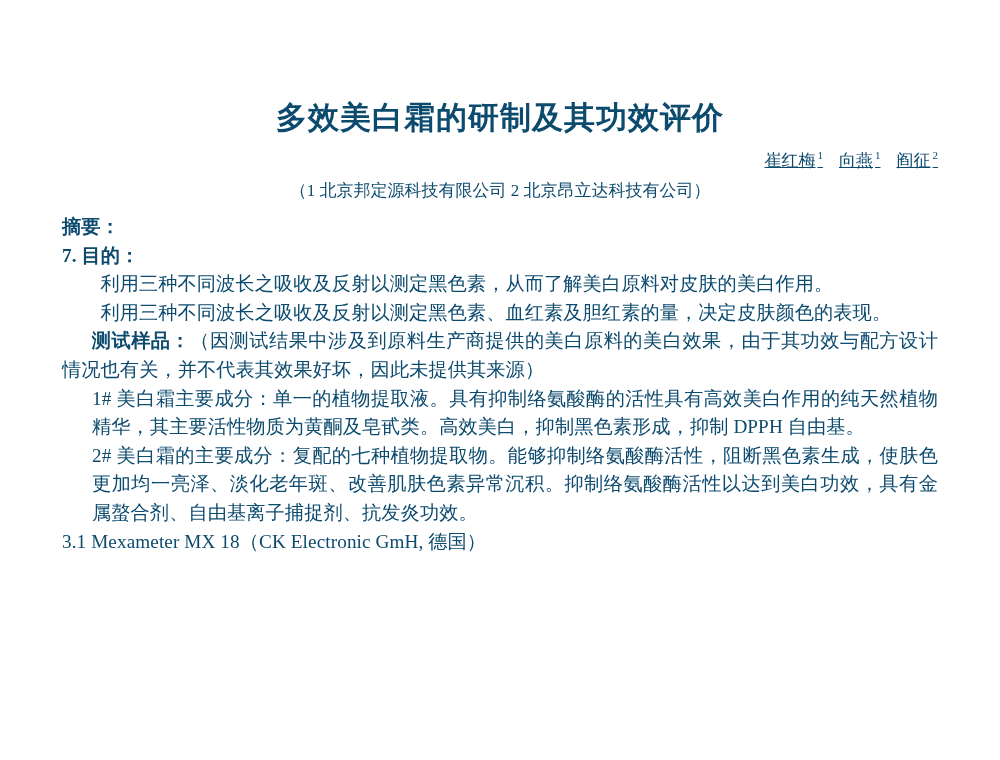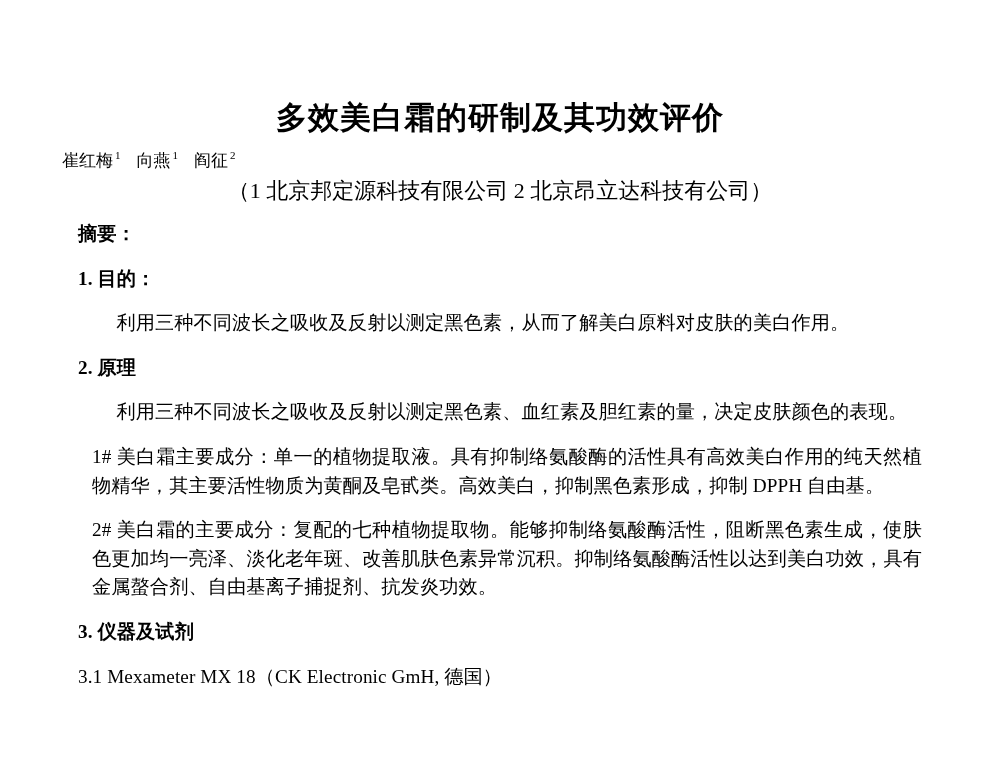--- a/index.html
+++ b/index.html
@@ -22,64 +22,64 @@
   .doc-title {
     padding-top: 98px;
     text-align: center;
     font-size: 31px;
     line-height: 40px;
     font-weight: bold;
     letter-spacing: 1px;
   }
   .authors-line {
     margin-top: 10px;
-    text-align: left;
+    text-align: right;
     font-size: 17px;
     line-height: 26px;
+    text-decoration: underline;
   }
   .author + .author { margin-left: 16px; }
   .author sup {
     font-size: 11px;
     line-height: 0;
     margin-left: 2px;
   }
   .affiliation {
     margin-top: 4px;
     text-align: center;
-    font-size: 22px;
+    font-size: 17px;
     line-height: 26px;
   }
   .doc-body {
     margin-top: 9px;
     font-size: 19.2px;
     line-height: 28.6px;
     text-align: justify;
   }
-  .para { margin: 16px; }
+  .para { margin: 0; }
   .para span { letter-spacing: 0.1px; }
   .heading { font-weight: bold; text-align: left; }
   .indent2 { text-indent: 2em; }
   .indent15 { text-indent: 1.55em; }
   .block-indent { margin-left: 30px; }
   .plain { text-indent: 0; }
   .run-bold { font-weight: bold; }
 </style>
 </head>
 <body>
 
-<div class="page" style="background: rgb(255, 255, 255); color: #000000;">
+<div class="page" style="background: rgb(255, 255, 255); color: #0c4a6e;">
   <div class="content">
     <div class="doc-title">多效美白霜的研制及其功效评价</div>
     <div class="authors-line"><span class="author">崔红梅<sup>1</sup></span><span class="author">向燕<sup>1</sup></span><span class="author">阎征<sup>2</sup></span></div>
     <div class="affiliation">（1 北京邦定源科技有限公司 2 北京昂立达科技有公司）</div>
     <div class="doc-body">
         <div class="para heading"><span class="run-bold">摘要：</span></div>
-        <div class="para heading"><span class="run-bold">1. 目的：</span></div>
+        <div class="para heading"><span class="run-bold">7. 目的：</span></div>
         <div class="para indent2"><span>利用三种不同波长之吸收及反射以测定黑色素，从而了解美白原料对皮肤的美白作用。</span></div>
-        <div class="para heading"><span class="run-bold">2. 原理</span></div>
         <div class="para indent2"><span>利用三种不同波长之吸收及反射以测定黑色素、血红素及胆红素的量，决定皮肤颜色的表现。</span></div>
+        <div class="para indent15"><span class="run-bold">测试样品：</span><span>（因测试结果中涉及到原料生产商提供的美白原料的美白效果，由于其功效与配方设计情况也有关，并不代表其效果好坏，因此未提供其来源）</span></div>
         <div class="para block-indent"><span>1# 美白霜主要成分：单一的植物提取液。具有抑制络氨酸酶的活性具有高效美白作用的纯天然植物精华，其主要活性物质为黄酮及皂甙类。高效美白，抑制黑色素形成，抑制 DPPH 自由基。</span></div>
         <div class="para block-indent"><span>2# 美白霜的主要成分：复配的七种植物提取物。能够抑制络氨酸酶活性，阻断黑色素生成，使肤色更加均一亮泽、淡化老年斑、改善肌肤色素异常沉积。抑制络氨酸酶活性以达到美白功效，具有金属螯合剂、自由基离子捕捉剂、抗发炎功效。</span></div>
-        <div class="para heading"><span class="run-bold">3. 仪器及试剂</span></div>
         <div class="para plain"><span>3.1 Mexameter MX 18（CK Electronic GmH, 德国）</span></div>
       </div>
   </div>
 </div>
 
 </body></html>

